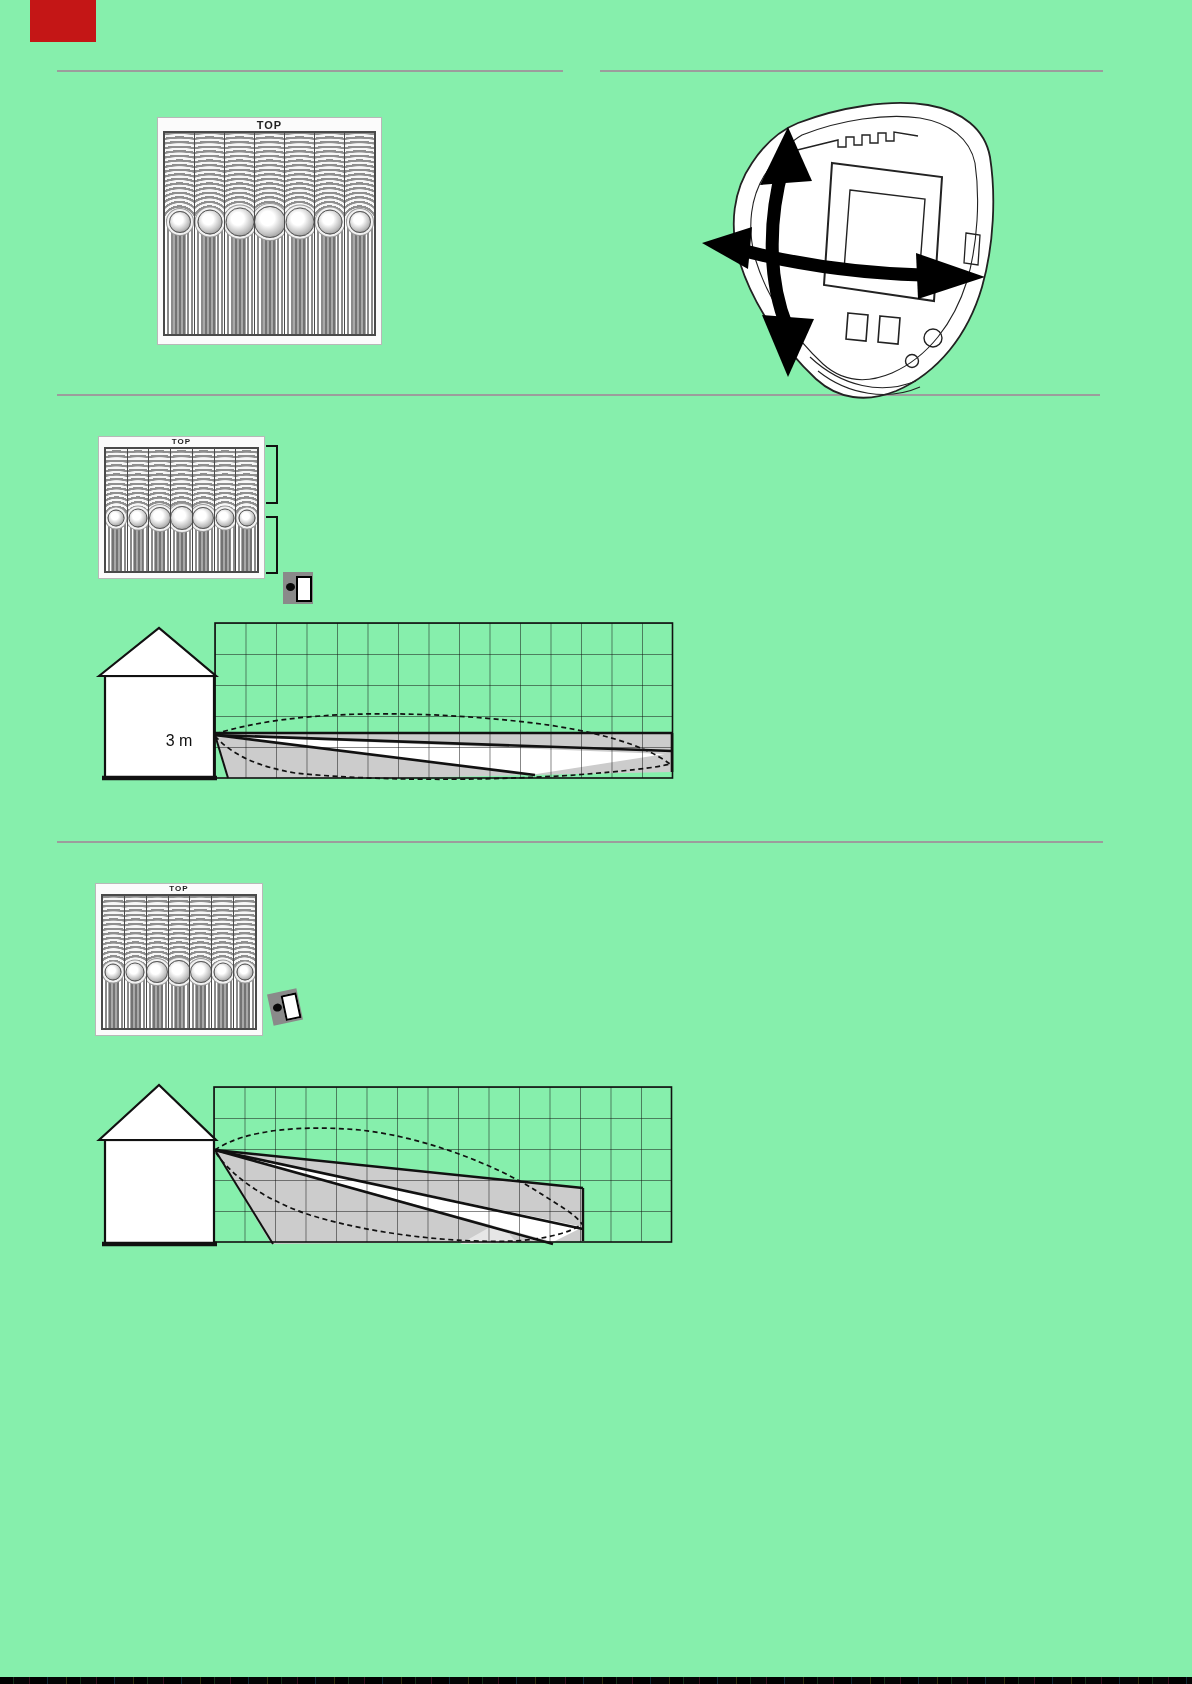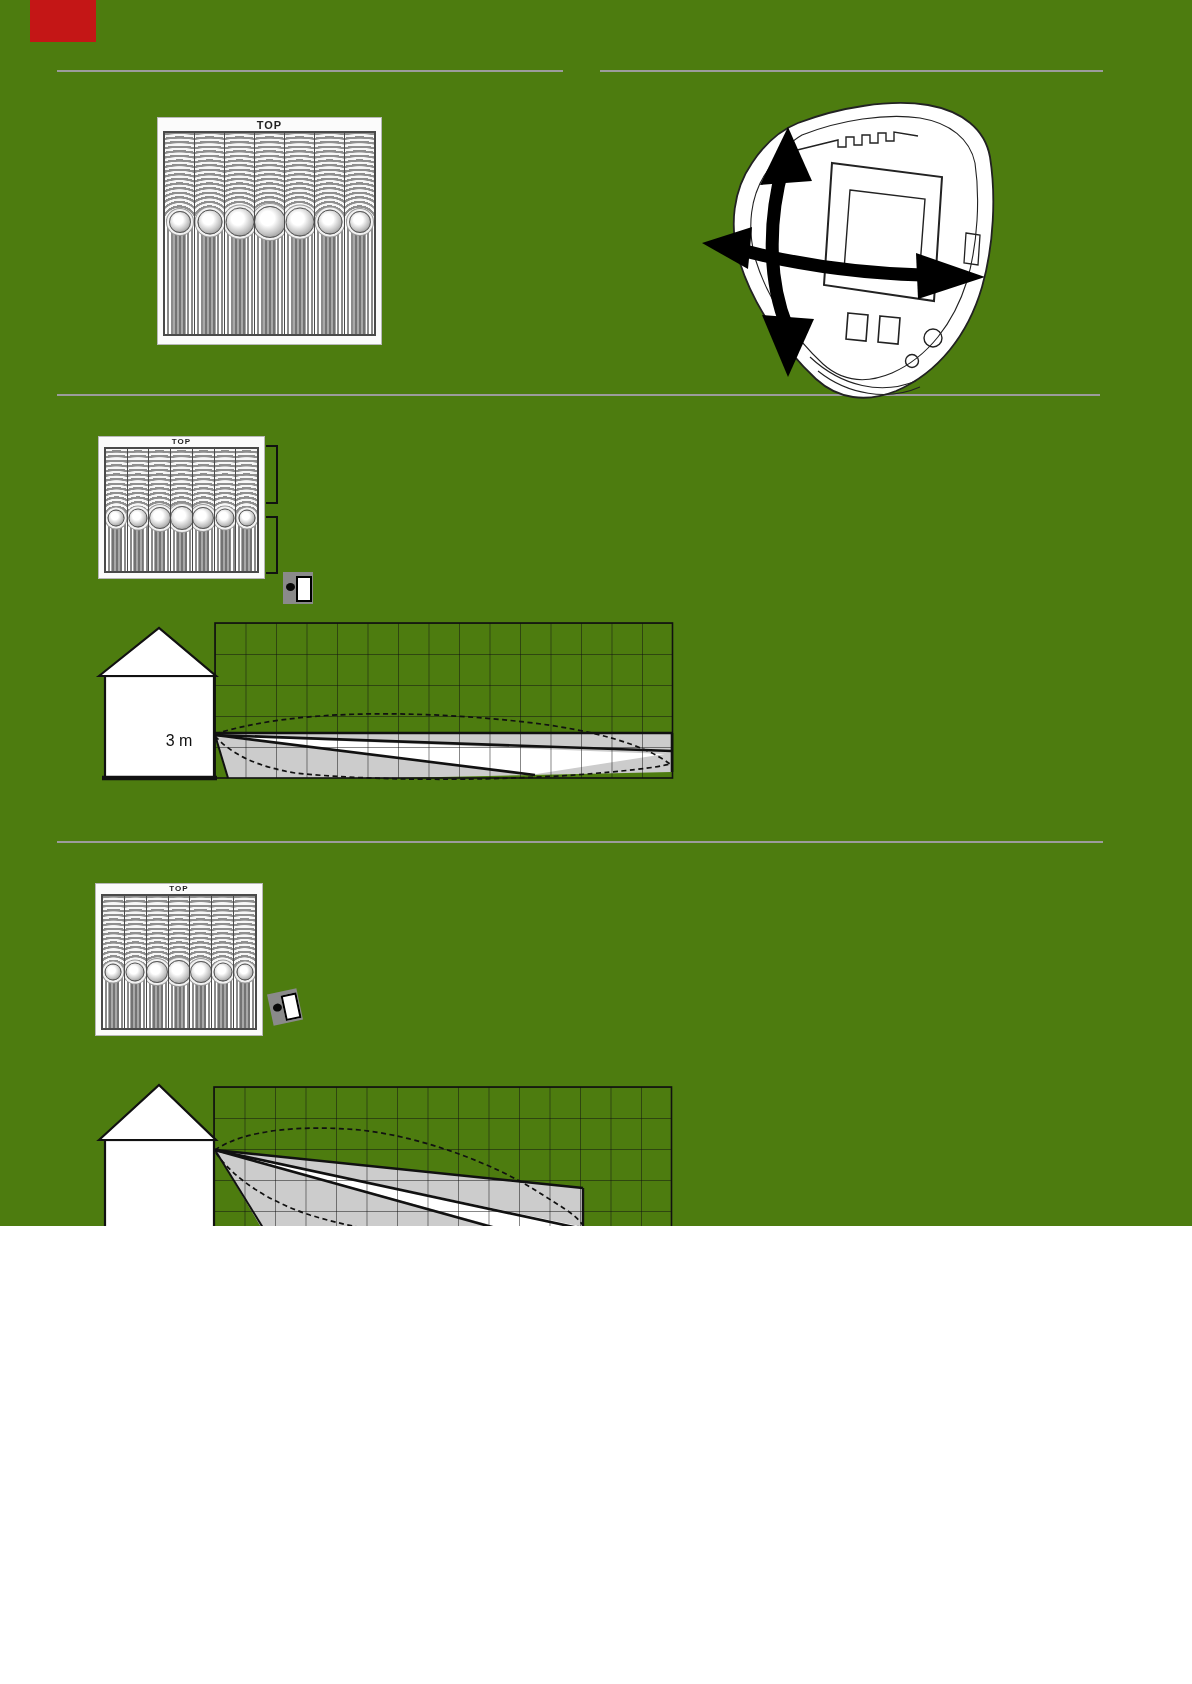--- a/index.html
+++ b/index.html
@@ -1,16 +1,16 @@
 <!DOCTYPE html>
 <html><head>
 <meta charset="utf-8">
 <style>
   html,body{margin:0;padding:0;background:#fff;}
-  .page{position:relative;width:1192px;height:1226px;background:#4d7c0f;overflow:hidden;
+  .page{position:relative;width:1192px;height:1684px;background:#86efac;overflow:hidden;
         font-family:"Liberation Sans", sans-serif;color:#111;}
 
   
   .red-marker{position:absolute;left:30px;top:0;width:66px;height:42px;background:#c41616;}
 
   
   .divider{position:absolute;height:2px;background:#9c9c9c;}
 
   
   .lens{position:absolute;border:1px solid #b8b8b8;background:#fbfbfb;box-sizing:border-box;padding:1px 5px 4px 5px;}

